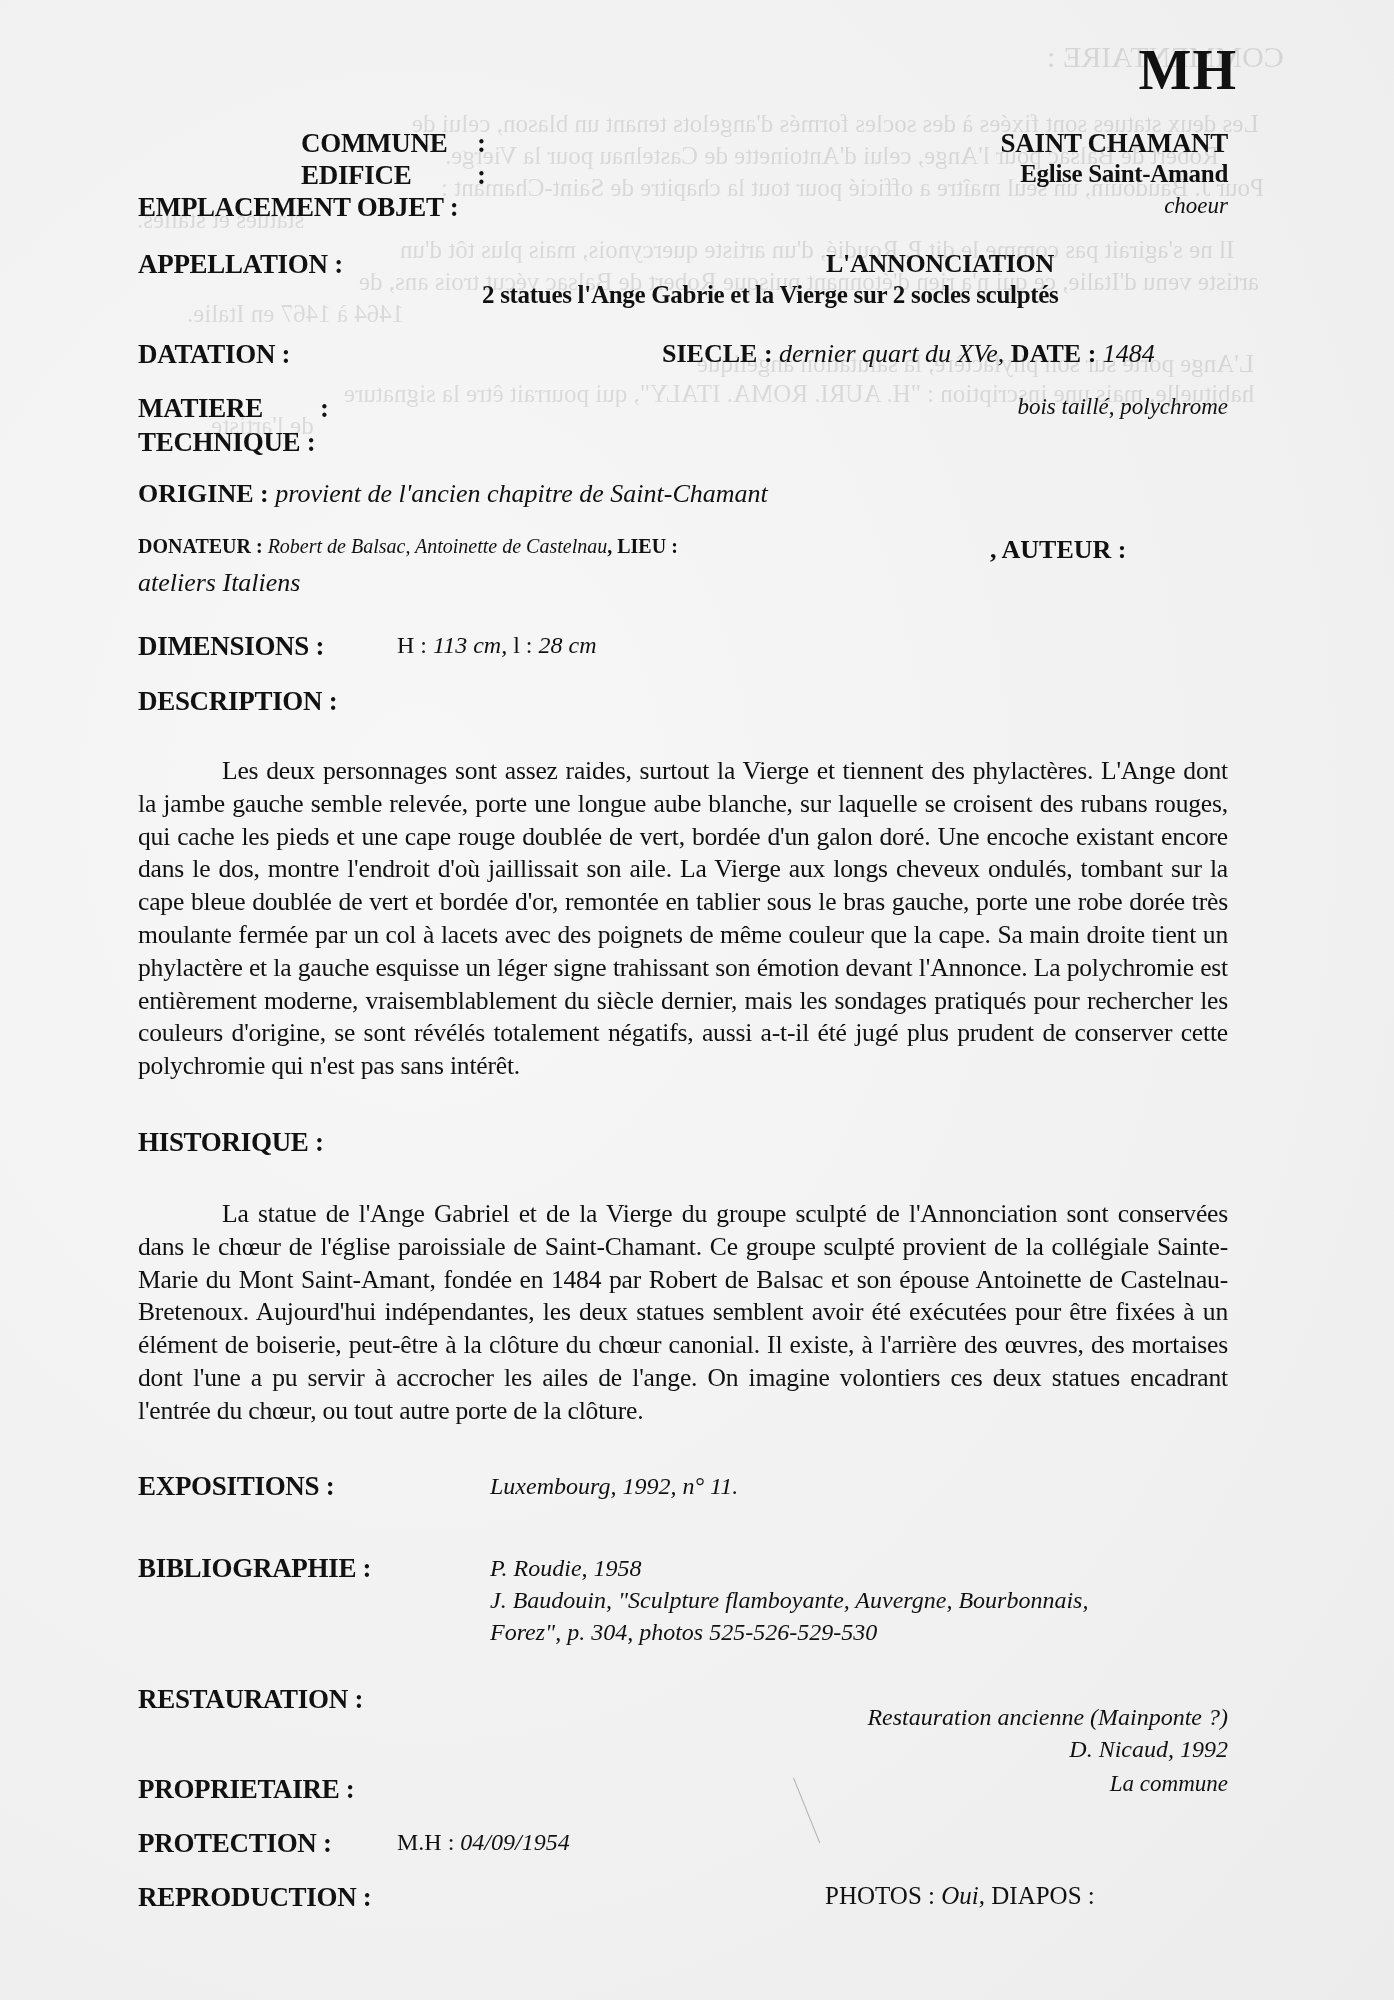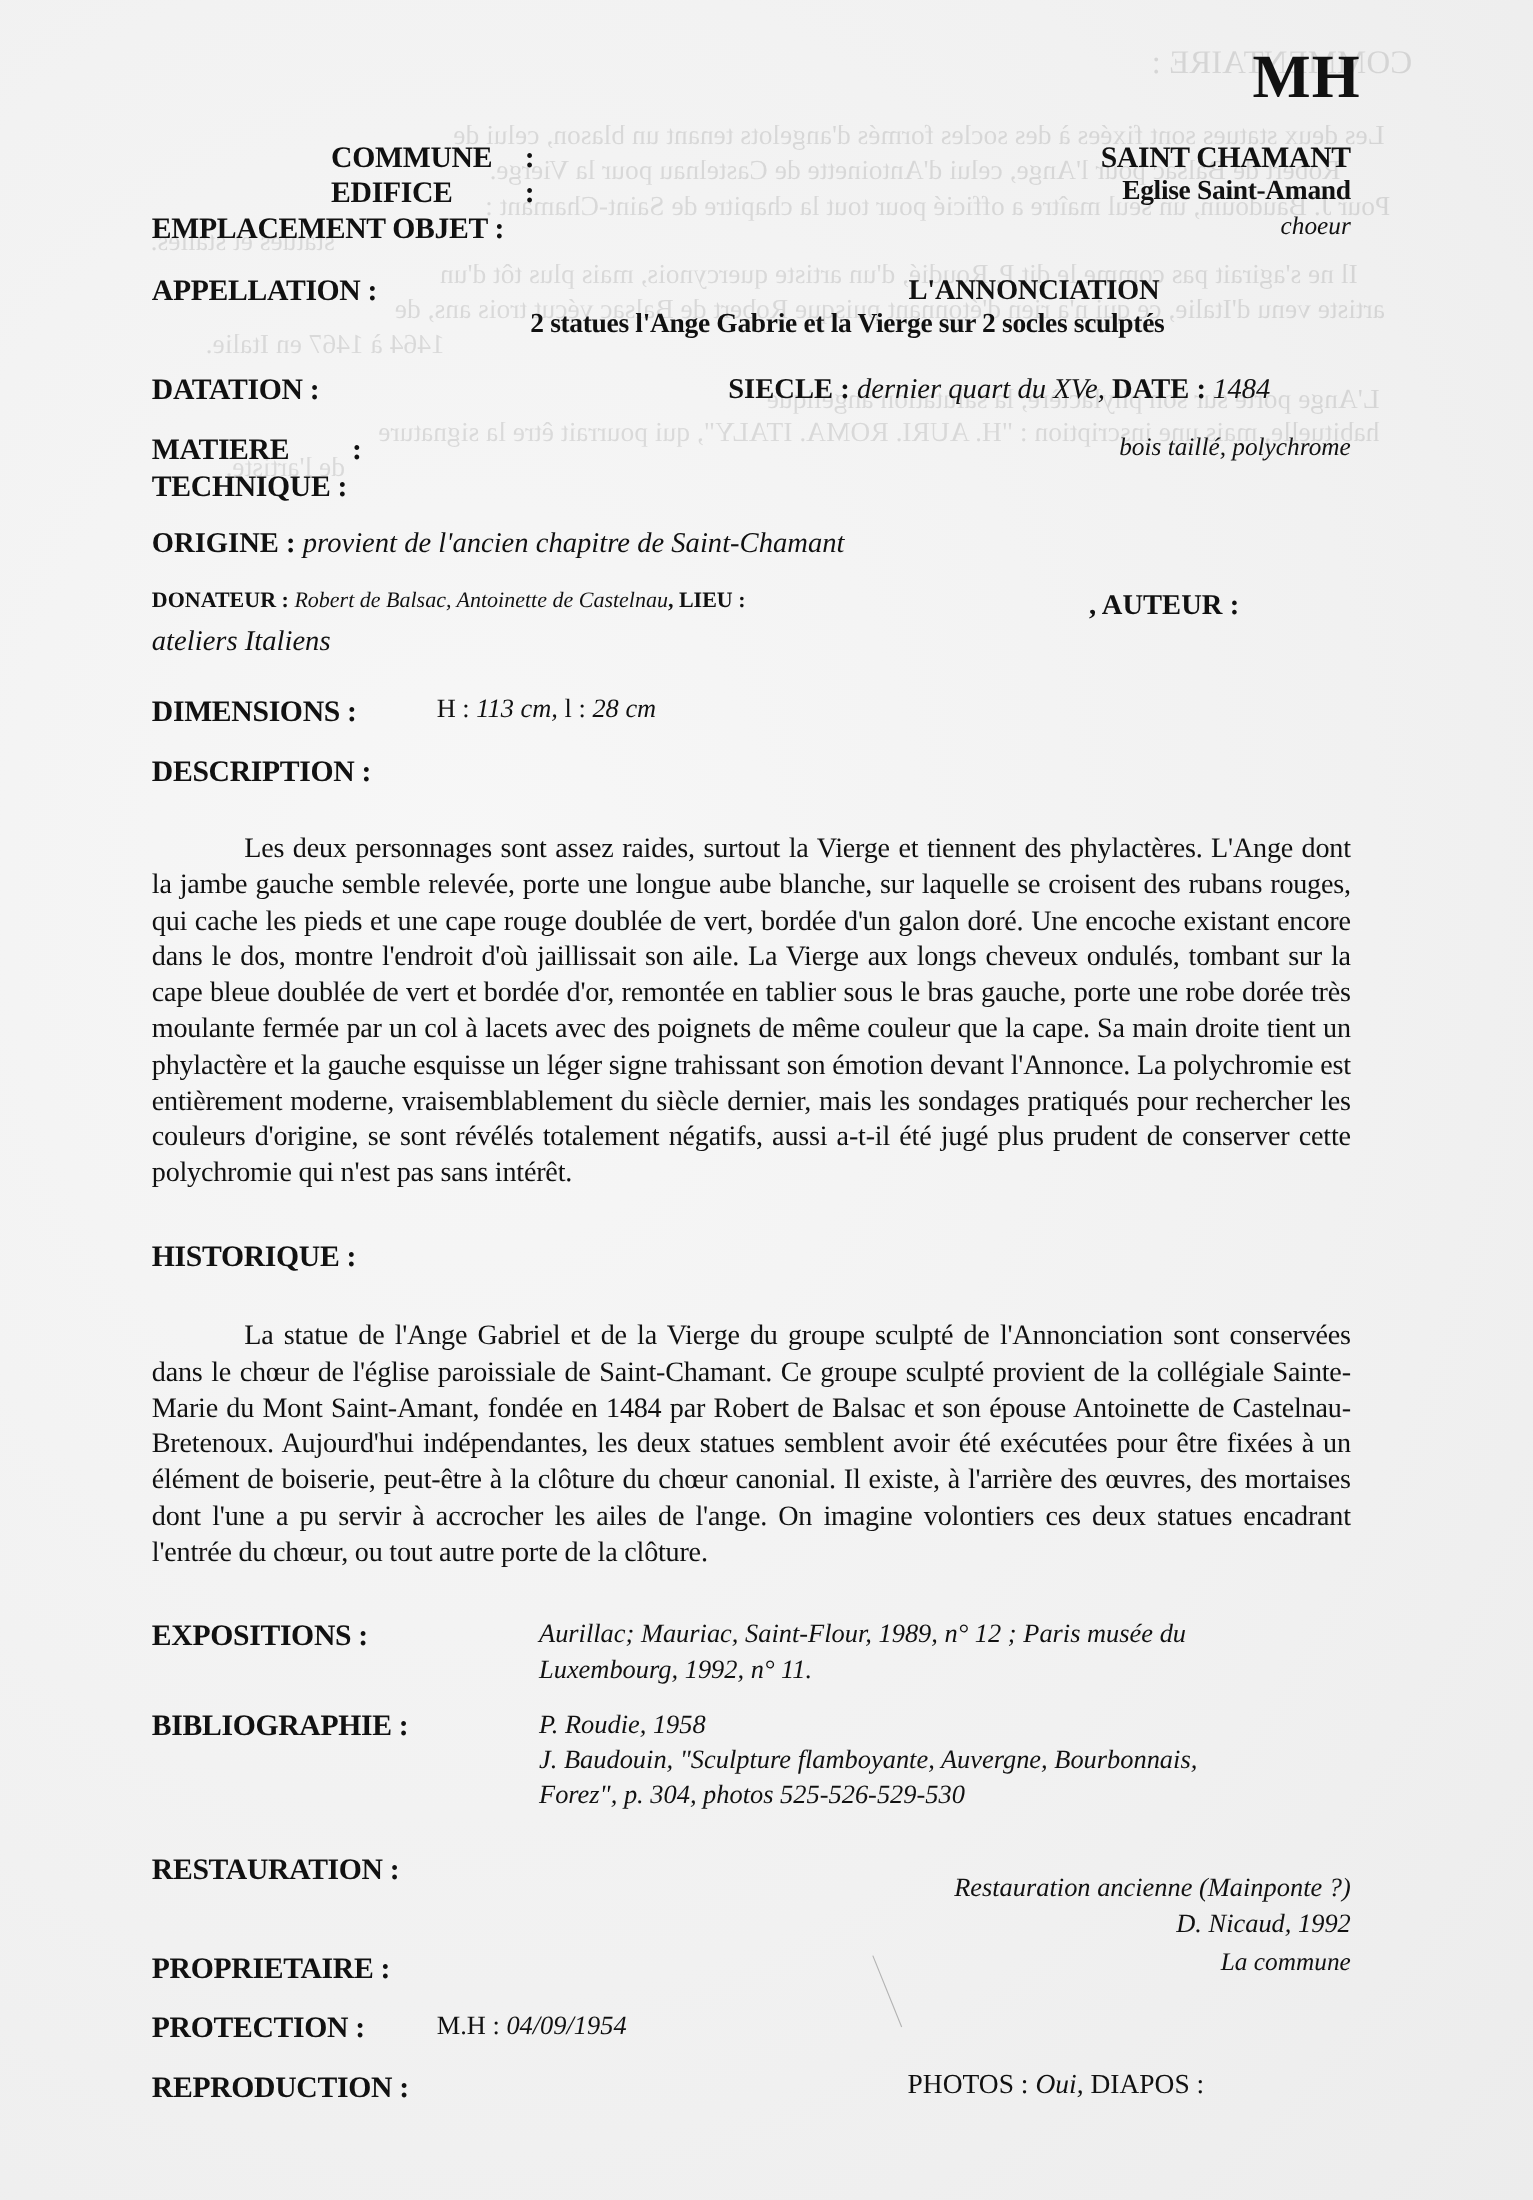--- a/index.html
+++ b/index.html
@@ -98,21 +98,20 @@
 </div>
 
 <div class="abs lab" style="left:138px; top:686px;">DESCRIPTION :</div>
 <div class="para" style="top:739px;">Les deux personnages sont assez raides, surtout la Vierge et tiennent des phylactères. L'Ange dont la jambe gauche semble relevée, porte une longue aube blanche, sur laquelle se croisent des rubans rouges, qui cache les pieds et une cape rouge doublée de vert, bordée d'un galon doré. Une encoche existant encore dans le dos, montre l'endroit d'où jaillissait son aile. La Vierge aux longs cheveux ondulés, tombant sur la cape bleue doublée de vert et bordée d'or, remontée en tablier sous le bras gauche, porte une robe dorée très moulante fermée par un col à lacets avec des poignets de même couleur que la cape. Sa main droite tient un phylactère et la gauche esquisse un léger signe trahissant son émotion devant l'Annonce. La polychromie est entièrement moderne, vraisemblablement du siècle dernier, mais les sondages pratiqués pour rechercher les couleurs d'origine, se sont révélés totalement négatifs, aussi a-t-il été jugé plus prudent de conserver cette polychromie qui n'est pas sans intérêt.</div>
 
 <div class="abs lab" style="left:138px; top:1127px;">HISTORIQUE :</div>
 <div class="para" style="top:1182px;">La statue de l'Ange Gabriel et de la Vierge du groupe sculpté de l'Annonciation sont conservées dans le chœur de l'église paroissiale de Saint-Chamant. Ce groupe sculpté provient de la collégiale Sainte-Marie du Mont Saint-Amant, fondée en 1484 par Robert de Balsac et son épouse Antoinette de Castelnau-Bretenoux. Aujourd'hui indépendantes, les deux statues semblent avoir été exécutées pour être fixées à un élément de boiserie, peut-être à la clôture du chœur canonial. Il existe, à l'arrière des œuvres, des mortaises dont l'une a pu servir à accrocher les ailes de l'ange. On imagine volontiers ces deux statues encadrant l'entrée du chœur, ou tout autre porte de la clôture.</div>
 
 <div class="abs lab" style="left:138px; top:1471px;">EXPOSITIONS :</div>
 <div class="twocol-val" style="top:1470px;">
-  <div>Aurillac; Mauriac, Saint-Flour, 1989, n° 12 ; Paris musée du</div>
   <div>Luxembourg, 1992, n° 11.</div>
 </div>
 
 <div class="abs lab" style="left:138px; top:1553px;">BIBLIOGRAPHIE :</div>
 <div class="twocol-val" style="top:1552px;">
   <div>P. Roudie, 1958</div>
   <div>J. Baudouin, "Sculpture flamboyante, Auvergne, Bourbonnais,</div>
   <div>Forez", p. 304, photos 525-526-529-530</div>
 </div>
 

